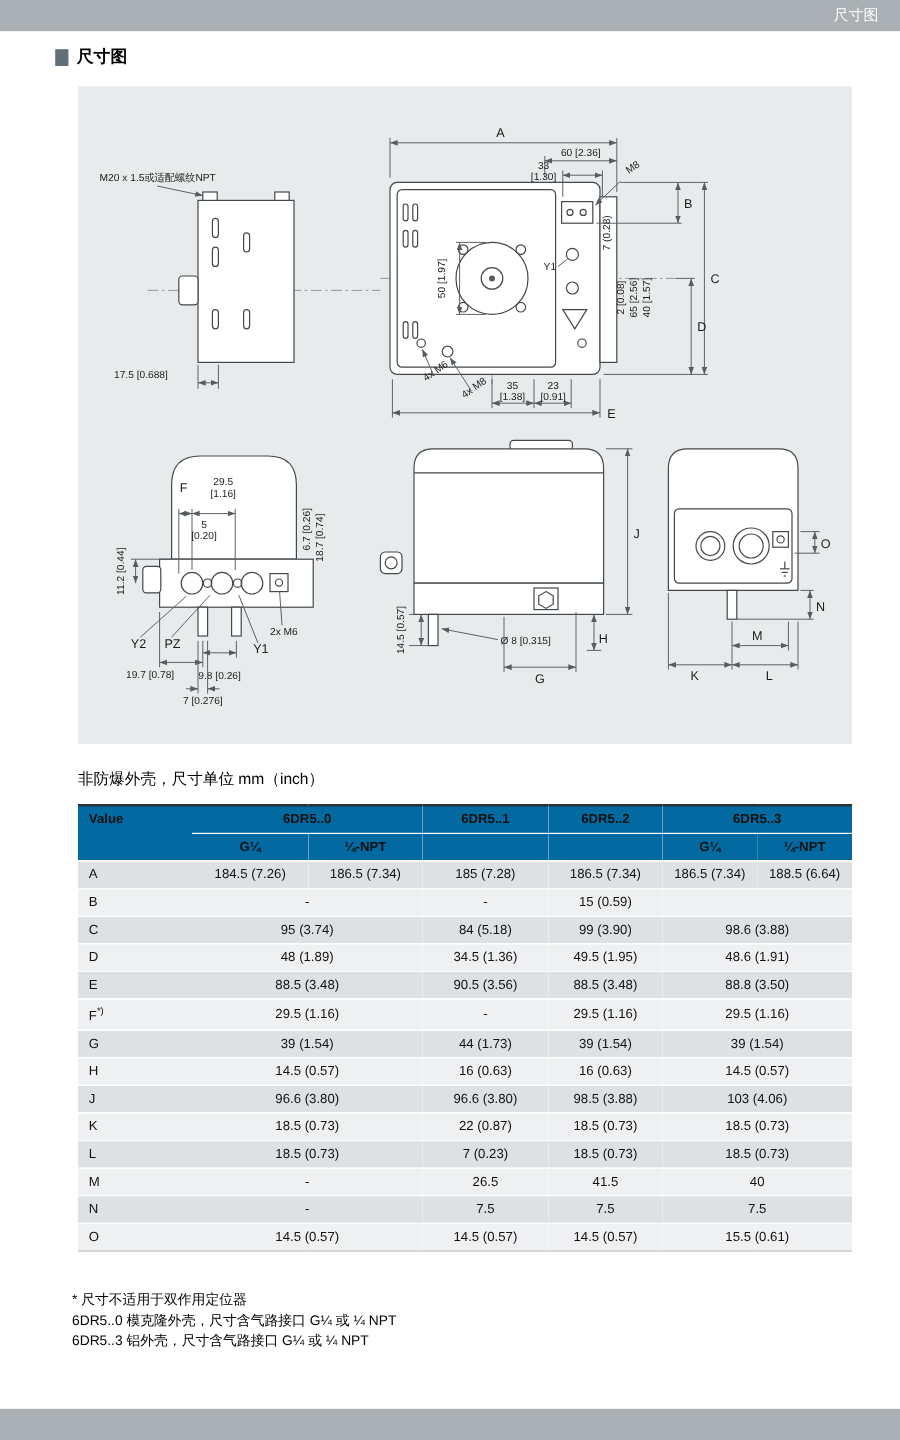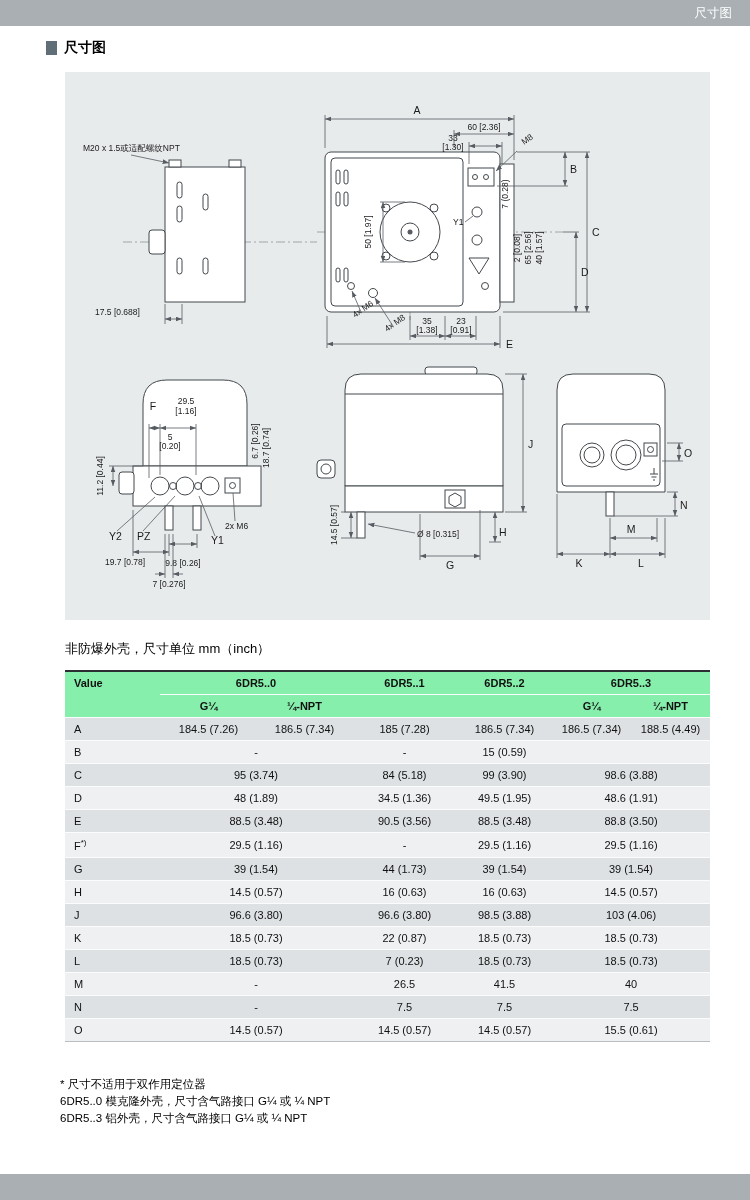--- a/index.html
+++ b/index.html
@@ -32,21 +32,21 @@
 
   .caption{position:absolute;top:640px;left:65px;font-size:13px;color:#000;}
 
   .dim-table{
     position:absolute;top:670px;left:65px;width:645px;
     border-collapse:collapse;font-size:11px;color:#111;
     border-top:2px solid #2b2f33;
     table-layout:fixed;
   }
   .dim-table td{padding:5px 6px;text-align:center;border-bottom:1px solid #fbfcfc;overflow:hidden;white-space:nowrap;}
-  .dim-table .head{background:#86efac;font-weight:bold;}
+  .dim-table .head{background:#0369a1;font-weight:bold;}
   .dim-table .value-col{text-align:left;padding-left:9px;}
   .dim-table .vtop{vertical-align:top;}
   .dim-table tbody tr.odd td{background:#dde1e3;}
   .dim-table tbody tr.even td{background:#eef0f2;}
   .dim-table tbody tr:last-child td{border-bottom:1px solid #b8bec2;}
   sup{font-size:8px;}
 
   .footnotes{position:absolute;top:1076px;left:60px;font-size:11.5px;line-height:17px;color:#000;}
 </style>
 </head>
@@ -325,21 +325,21 @@
     </tr>
   </thead>
   <tbody>
       <tr class="odd">
         <td class="value-col">A</td>
         <td>184.5 (7.26)</td>
         <td>186.5 (7.34)</td>
         <td>185 (7.28)</td>
         <td>186.5 (7.34)</td>
         <td>186.5 (7.34)</td>
-        <td>188.5 (4.49)</td>
+        <td>188.5 (6.64)</td>
       </tr>
       <tr class="even">
         <td class="value-col">B</td>
         <td colspan="2">-</td>
         <td>-</td>
         <td>15 (0.59)</td>
         <td colspan="2"></td>
       </tr>
       <tr class="odd">
         <td class="value-col">C</td>

